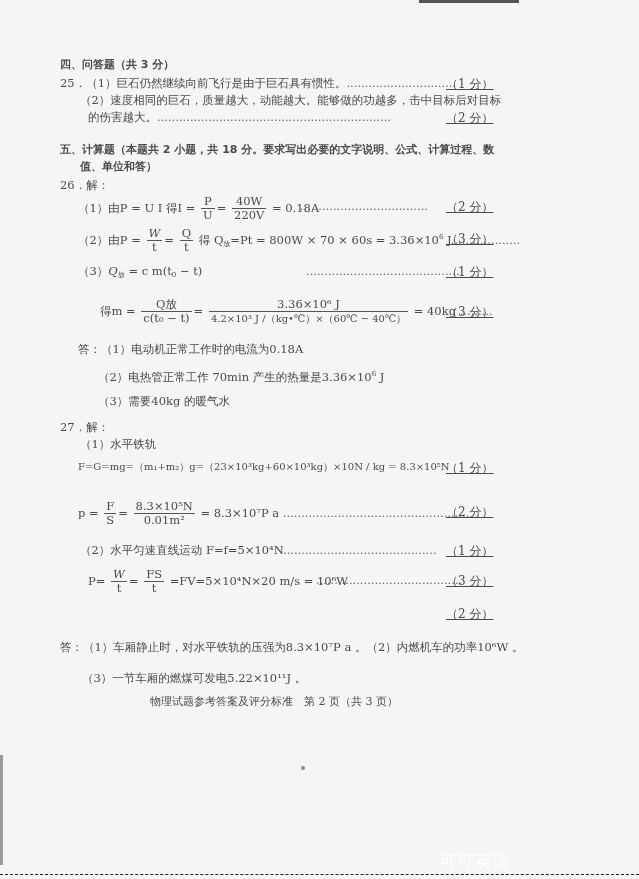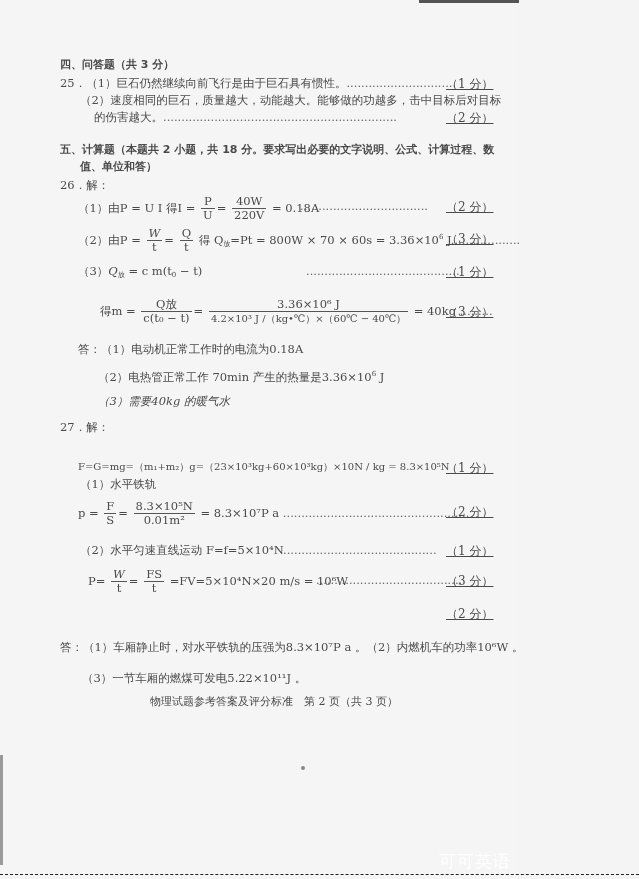--- a/index.html
+++ b/index.html
@@ -32,21 +32,21 @@
   <div class="speck" style="left:301px;top:766px;"></div>
 
   <div class="ln b" style="left:60px;top:58px;">四、问答题（共 3 分）</div>
   <div class="ln" style="left:60px;top:76px;">
     <span>25．</span><span>（1）</span><span>巨石仍然继续向前飞行是由于巨石具有惯性。</span><span class="dots">..............................</span>
   </div>
   <div class="pts" style="left:446px;top:76px;">（1 分）</div>
   <div class="ln" style="left:80px;top:93px;">
     <span>（2）</span><span>速度相同的巨石，质量越大，动能越大。能够做的功越多，击中目标后对目标</span>
   </div>
-  <div class="ln" style="left:94px;top:110px;">
+  <div class="ln" style="left:88px;top:110px;">
     <span>的伤害越大。</span><span class="dots">................................................................</span>
   </div>
   <div class="pts" style="left:446px;top:110px;">（2 分）</div>
 
   <div class="ln b" style="left:60px;top:143px;">五、计算题（本题共 2 小题，共 18 分。要求写出必要的文字说明、公式、计算过程、数</div>
   <div class="ln b" style="left:80px;top:160px;">值、单位和答）</div>
 
   <div class="ln" style="left:60px;top:178px;">26．解：</div>
 
   <div class="ln" style="left:78px;top:195px;">
@@ -79,24 +79,24 @@
     <span>= 40kg</span><span class="dots"> .........</span>
   </div>
   <div class="pts" style="left:446px;top:304px;">（3 分）</div>
 
   <div class="ln" style="left:78px;top:342px;">
     <span>答：</span><span>（1）电动机正常工作时的电流为0.18A</span>
   </div>
   <div class="ln" style="left:98px;top:367px;">
     <span>（2）电热管正常工作 70min 产生的热量是3.36×10</span><sup>6</sup><span> J</span>
   </div>
-  <div class="ln" style="left:98px;top:394px;font-style:italic;">（3）需要40kg 的暖气水</div>
+  <div class="ln" style="left:98px;top:394px;">（3）需要40kg 的暖气水</div>
 
   <div class="ln" style="left:60px;top:420px;">27．解：</div>
-  <div class="ln" style="left:80px;top:437px;margin-top:40px;">（1）水平铁轨</div>
+  <div class="ln" style="left:80px;top:437px;">（1）水平铁轨</div>
   <div class="ln" style="left:78px;top:460px;font-size:10px;">F=G=mg=（m₁+m₂）g=（23×10³kg+60×10³kg）×10N / kg = 8.3×10⁵N</div>
   <div class="pts" style="left:446px;top:460px;">（1 分）</div>
 
   <div class="ln" style="left:78px;top:500px;">
     <span>p =</span>
     <span class="frac"><span class="n">F</span><span class="d">S</span></span>=
     <span class="frac"><span class="n">8.3×10⁵N</span><span class="d">0.01m²</span></span>
     <span>= 8.3×10⁷P a</span><span class="dots"> ...................................................</span>
   </div>
   <div class="pts" style="left:446px;top:504px;">（2 分）</div>

